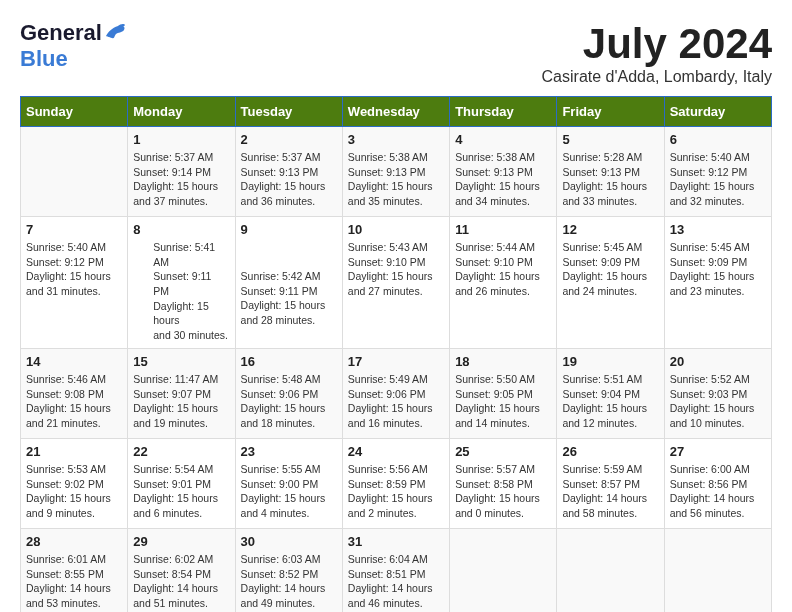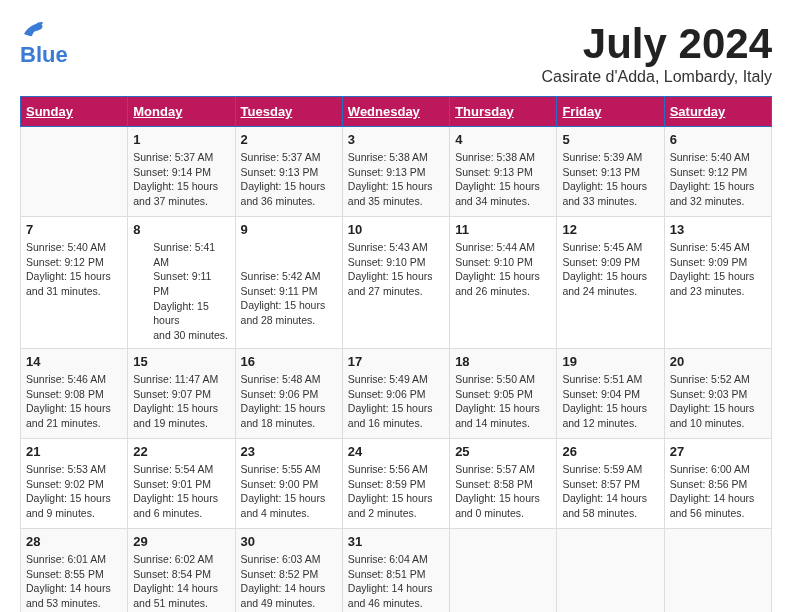--- a/index.html
+++ b/index.html
@@ -27,23 +27,22 @@
     .location {
       font-size: 16px;
       color: #333;
     }
     table {
       width: 100%;
       border-collapse: collapse;
       font-size: 11px;
     }
     thead tr {
-      background-color: #be185d;
+      background-color: #4d7c0f;
       color: white;
-      text-decoration: underline;
     }
     thead th {
       padding: 7px 5px;
       text-align: left;
       font-size: 13px;
       font-weight: bold;
       border: 1px solid #2a6bc5;
     }
     tbody tr {
       background: #fff;
@@ -85,20 +84,21 @@
       font-weight: bold;
     }
   </style>
 </head>
 <body>
 
 <div class="header">
   <div class="logo-container">
     <div>
       <div style="display:flex;align-items:center;">
+        <span class="logo-general">General</span>
         <span style="display:inline-block;margin:0 2px;">
           <svg width="22" height="18" viewBox="0 0 22 18" fill="none" xmlns="http://www.w3.org/2000/svg">
             <path d="M2 14 C4 10, 8 6, 14 4 C18 3, 22 4, 20 8 C18 11, 14 10, 12 12 C10 14, 11 17, 8 16 C5 15, 2 14 2 14Z" fill="#3a7bd5"></path>
             <path d="M14 4 C16 2, 20 1, 21 3 C20 5, 17 5, 14 4Z" fill="#3a7bd5"></path>
           </svg>
         </span>
       </div>
       <div>
         <span class="logo-blue-text">Blue</span>
       </div>
@@ -148,21 +148,21 @@
         </td>
         <td>
           <span class="day-number">4</span>
           <div class="day-info" style="white-space: pre-line;">Sunrise: 5:38 AM
 Sunset: 9:13 PM
 Daylight: 15 hours
 and 34 minutes.</div>
         </td>
         <td>
           <span class="day-number">5</span>
-          <div class="day-info" style="white-space: pre-line;">Sunrise: 5:39 AM
+          <div class="day-info" style="white-space: pre-line;">Sunrise: 5:28 AM
 Sunset: 9:13 PM
 Daylight: 15 hours
 and 33 minutes.</div>
         </td>
         <td>
           <span class="day-number">6</span>
           <div class="day-info" style="white-space: pre-line;">Sunrise: 5:40 AM
 Sunset: 9:12 PM
 Daylight: 15 hours
 and 32 minutes.</div>

